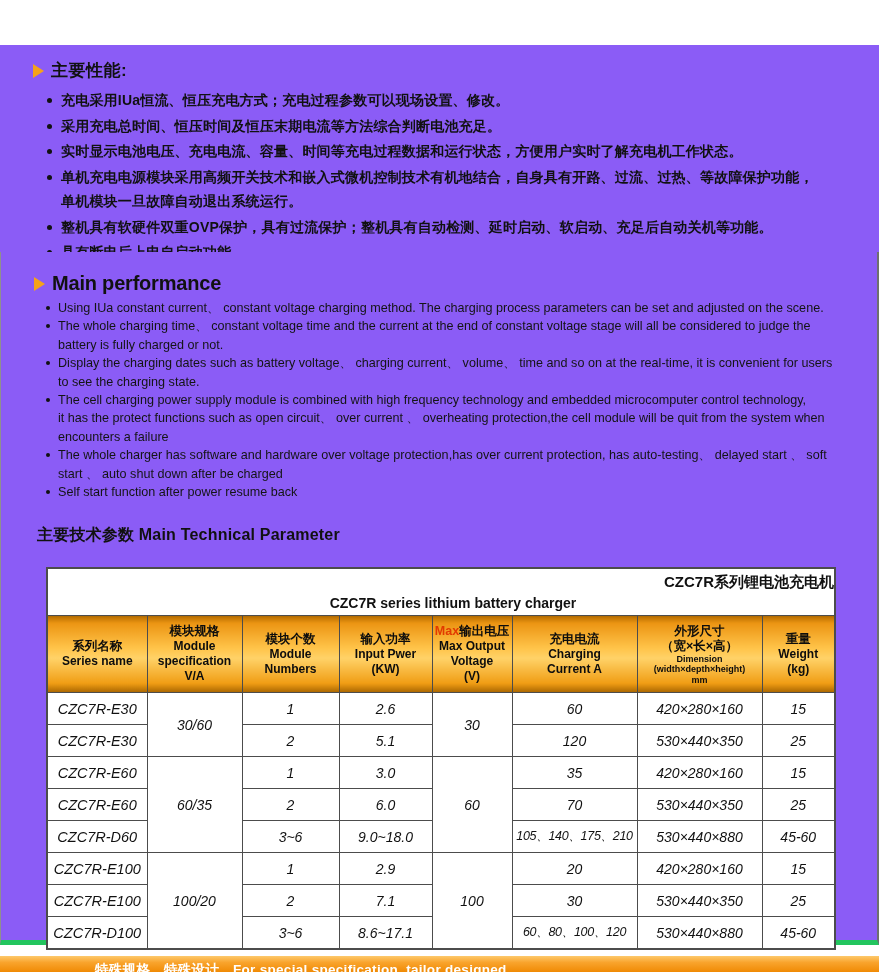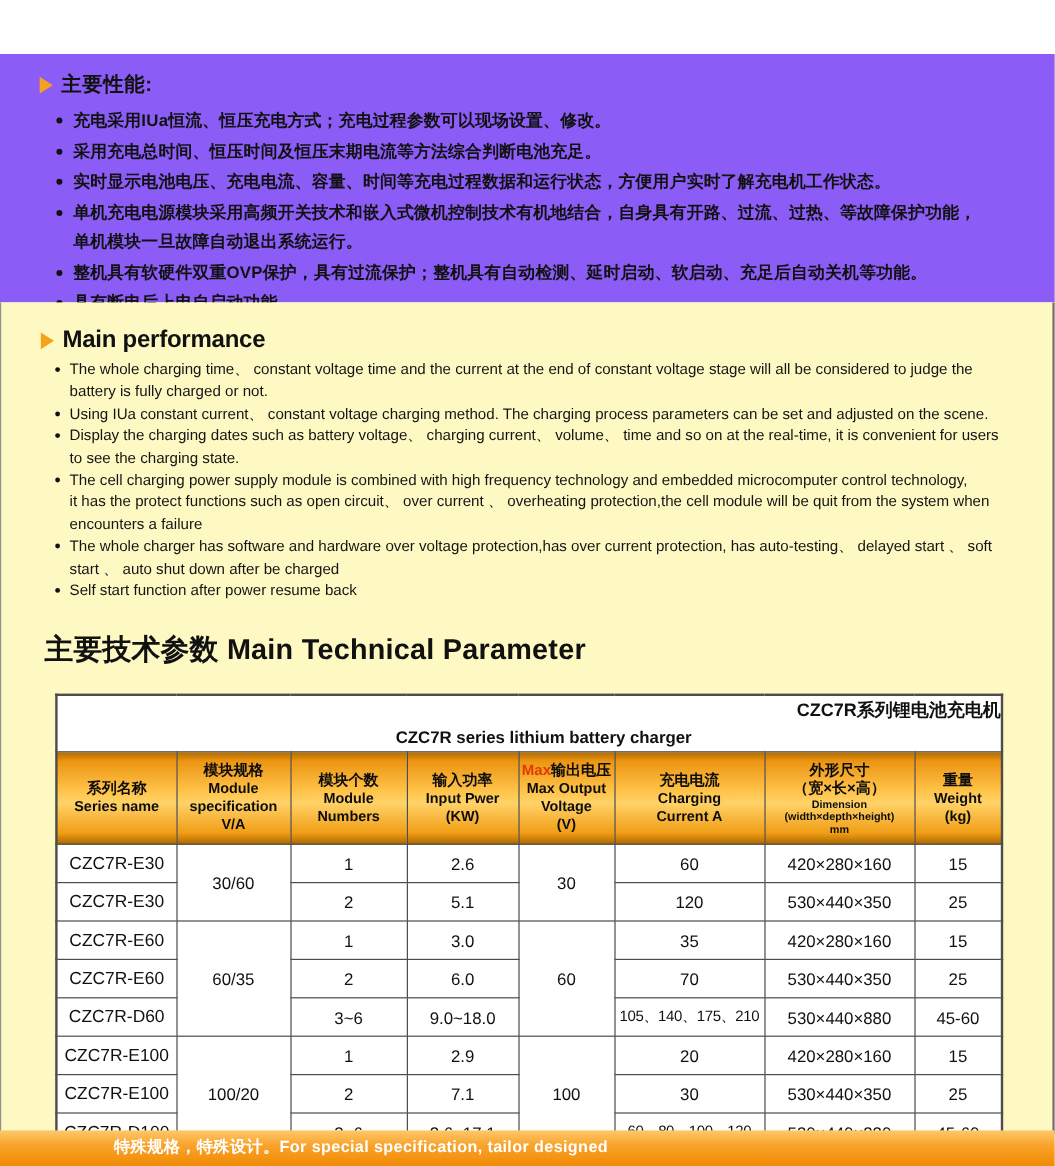--- a/index.html
+++ b/index.html
@@ -20,53 +20,53 @@
   .h-cn{font-size:17px;font-weight:bold;letter-spacing:.5px;}
   .h-en{font-size:20px;font-weight:bold;letter-spacing:-.2px;}
 
   .blist{margin-top:6px;}
   .bullet{display:flex;align-items:flex-start;margin:0 0 1px 14px;}
   .dot{flex:0 0 auto;width:5px;height:5px;border-radius:50%;background:#111;margin:10px 9px 0 0;}
   .cn .bullet-text{font-size:14px;font-weight:bold;line-height:24.5px;letter-spacing:.2px;}
 
   
   .main{
-    position:absolute;left:0;right:0;top:252px;bottom:27px;background:#fef9c3;box-sizing:border-box;
-    border-left:1px solid #8f8f8f;border-right:2px solid #6f6f6f;border-bottom:1px solid #22c55e;
+    position:absolute;left:0;right:0;top:252px;bottom:27px;background:#8b5cf6;box-sizing:border-box;
+    border-left:1px solid #8f8f8f;border-right:2px solid #6f6f6f;border-bottom:5px solid #22c55e;
     padding:20px 18px 0 33px;
   }
   .en .bullet{margin:0 0 0 12px;}
   .en .dot{margin:7px 8px 0 0;width:4px;height:4px;}
   .en .bullet-text{font-size:12.6px;line-height:18.4px;color:#141414;font-weight:500;}
   .en .blist{margin-top:4px;}
 
-  .tech-head{font-size:24px;font-weight:bold;margin:24px 0 0 3px;letter-spacing:.2px;}
+  .tech-head{font-size:16px;font-weight:bold;margin:24px 0 0 3px;letter-spacing:.2px;}
 
   
   table.tech{border-collapse:collapse;margin:21px 0 0 12px;table-layout:fixed;width:788px;
     border:2px solid #4c4c4c;}
   table.tech td,table.tech th{border:1px solid #4c4c4c;text-align:center;vertical-align:middle;padding:0;}
   .title-cell{height:46px;background:#fff;}
   .title-cn{font-size:15px;font-weight:bold;line-height:23px;text-align:right;}
   .title-en{font-size:14px;font-weight:bold;line-height:21px;padding-left:24px;}
   th.gold{
     height:76px;
     background:linear-gradient(180deg,#b96f00 0%,#ec9513 9%,#ffc44a 42%,#ffd268 55%,#f09d14 88%,#a96600 100%);
     font-size:12px;font-weight:bold;color:#0d0d0d;line-height:15px;
   }
   th.gold .hdr-cn{font-size:12.5px;}
   th.gold .small{font-size:9px;line-height:10.5px;font-weight:bold;}
   .max-red{color:#E23A00;}
-  td.cell{height:31px;font-size:14px;background:#fff;}
+  td.cell{height:31px;font-size:14px;background:#fff;font-style:italic;}
   td.cell.name{font-size:14.5px;}
   td.cell.tight{font-size:12.5px;letter-spacing:-.3px;}
 
   
   .footer{
-    position:absolute;left:0;right:0;bottom:0;height:30px;box-sizing:border-box;
+    position:absolute;left:0;right:0;bottom:0;height:16px;box-sizing:border-box;
     background:linear-gradient(180deg,#fdc96c 0%,#f9a42d 40%,#f08a04 100%);
     color:#ffffff;font-size:13.5px;font-weight:bold;line-height:27px;padding-left:95px;
     letter-spacing:.3px;
   }
 </style>
 </head>
 <body>
 
 <div class="top-strip"></div>
 
@@ -107,26 +107,26 @@
 <div class="main">
 
   <div class="en">
     <div class="sec-head">
       <span class="tri"></span>
       <span class="h-en">Main performance</span>
     </div>
     <div class="blist">
       <div class="bullet">
           <span class="dot"></span>
+          <span class="bullet-text pre">Using IUa constant current、 constant voltage charging method. The charging process parameters can be set and adjusted on the scene.</span>
+        </div>
+      <div class="bullet">
+          <span class="dot"></span>
           <span class="bullet-text pre">The whole charging time、 constant voltage time and the current at the end of constant voltage stage  will all be considered to judge the
 battery is fully charged or not.</span>
-        </div>
-      <div class="bullet">
-          <span class="dot"></span>
-          <span class="bullet-text pre">Using IUa constant current、 constant voltage charging method. The charging process parameters can be set and adjusted on the scene.</span>
         </div>
       <div class="bullet">
           <span class="dot"></span>
           <span class="bullet-text pre">Display the charging dates such as battery voltage、 charging current、 volume、 time and so on at the real-time, it is convenient for users
 to see  the charging state.</span>
         </div>
       <div class="bullet">
           <span class="dot"></span>
           <span class="bullet-text pre">The cell charging power supply module is combined with high frequency technology and embedded microcomputer control technology,
 it has the protect functions such as open circuit、 over current 、 overheating protection,the cell module will be quit from the system when

